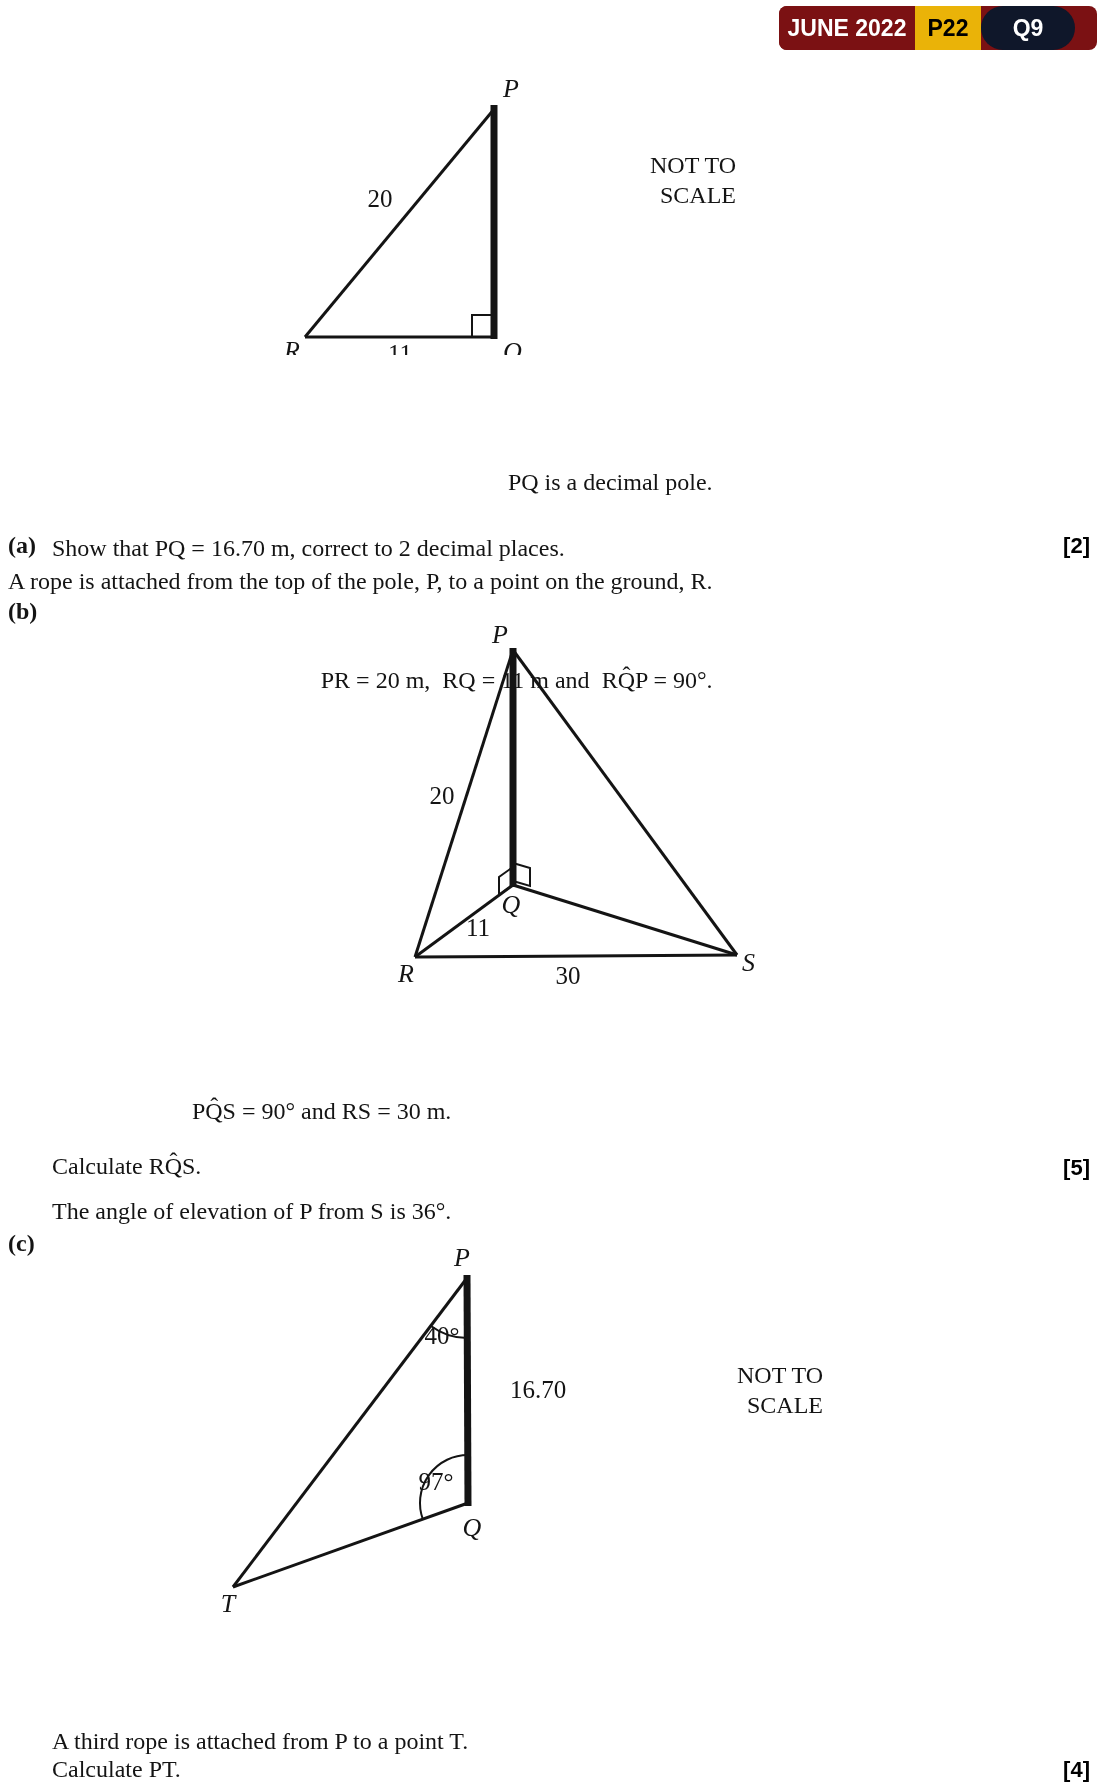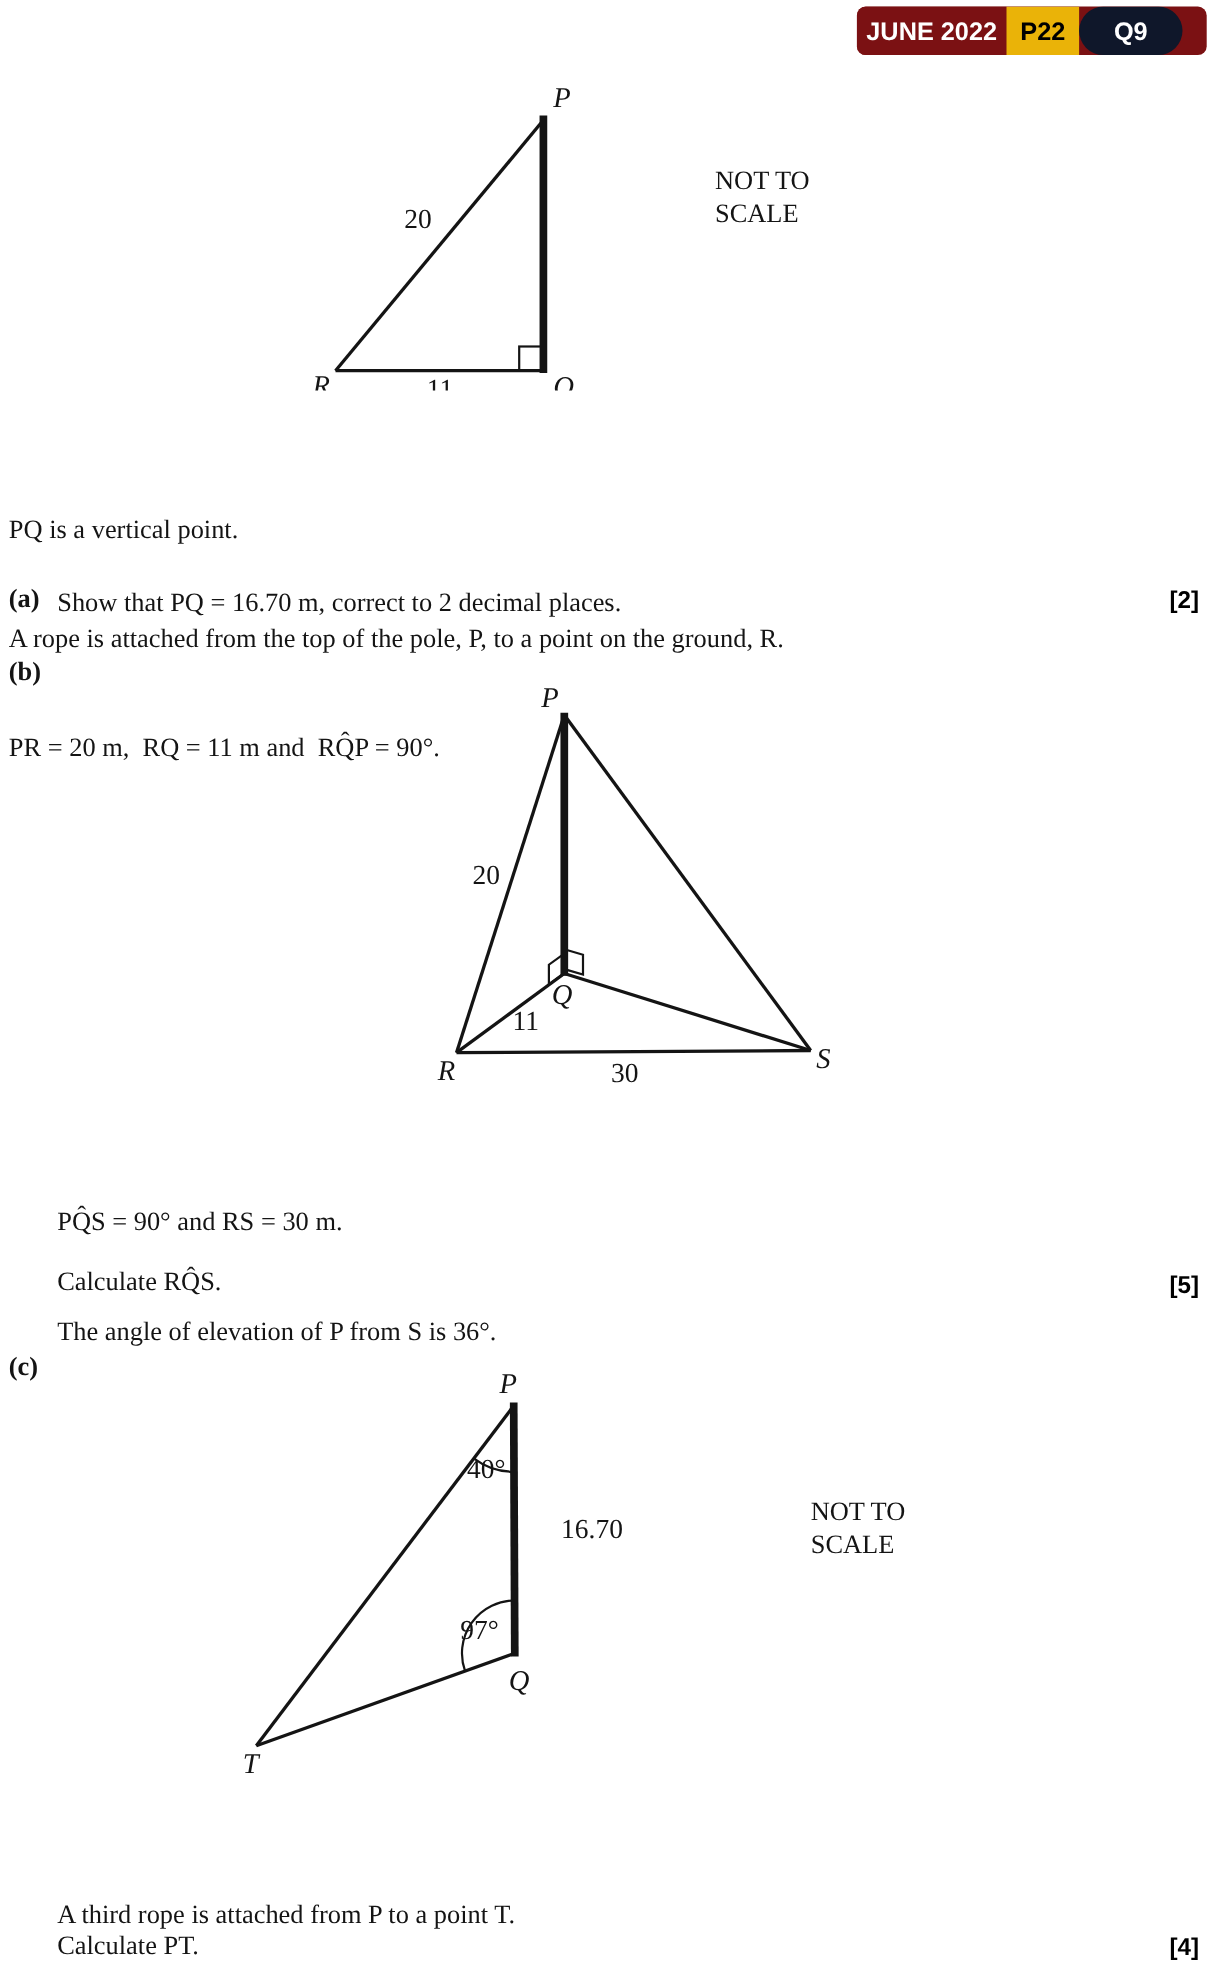--- a/index.html
+++ b/index.html
@@ -1,20 +1,20 @@
 <!DOCTYPE html>
 <html><head>
 <meta charset="utf-8">
 <style>
   html,body{margin:0;padding:0;background:#ffffff;}
   .page{position:relative;width:1100px;height:1792px;background:#ffffff;overflow:hidden;
         font-family:"Liberation Serif","DejaVu Serif",serif;color:#141414;}
   .t{position:absolute;font-size:24px;line-height:33px;white-space:pre-wrap;}
   .lh34 .line{line-height:34px;}
-  .line{white-space:pre-wrap;}
+  .line{white-space:pre-wrap;text-align:right;}
   .var{}
   .plabel{position:absolute;font-weight:700;font-size:24px;}
   .marks{position:absolute;right:10px;font-family:"Liberation Sans","DejaVu Sans",sans-serif;
          font-weight:700;font-size:22px;color:#000;}
   .badge{position:absolute;left:779px;top:6px;width:318px;height:44px;display:flex;align-items:stretch;
          border-radius:8px;overflow:hidden;background:#7b1113;
          font-family:"Liberation Sans","DejaVu Sans",sans-serif;font-weight:700;font-size:23px;}
   .badge .seg{display:flex;align-items:center;justify-content:center;}
   .seg-session{width:136px;background:#7b1113;color:#ffffff;}
   .seg-paper{width:66px;background:#eab308;color:#000000;}
@@ -50,21 +50,21 @@
     <text x="160" y="152" text-anchor="middle" class="dn">20</text>
     <text x="180" y="307" text-anchor="middle" class="dn">11</text>
   </svg>
 
   <div class="nts" style="left:650px;top:150px;">
     <div class="line">NOT TO</div>
     <div class="line">SCALE</div>
   </div>
 
   <div class="t" style="left:8px;top:400px;">
-    <div class="line"><span class="var">PQ</span><span> is a vertical point.</span></div>
+    <div class="line"><span class="var">PQ</span><span> is a decimal pole.</span></div>
     <div class="line"><span>A rope is attached from the top of the pole, </span><span class="var">P</span><span>, to a point on the ground, </span><span class="var">R</span><span>.</span></div>
     <div class="line"><span class="var">PR</span><span> = 20 m,  </span><span class="var">RQ</span><span> = 11 m and  </span><span class="var">RQ̂P</span><span> = 90°.</span></div>
   </div>
 
   <div class="plabel" style="left:8px;top:532px;">(a)</div>
   <div class="t" style="left:52px;top:532px;"><span>Show that </span><span class="var">PQ</span><span> = 16.70 m, correct to 2 decimal places.</span></div>
   <div class="marks" style="top:533px;">[2]</div>
 
   <div class="plabel" style="left:8px;top:598px;">(b)</div>
 

